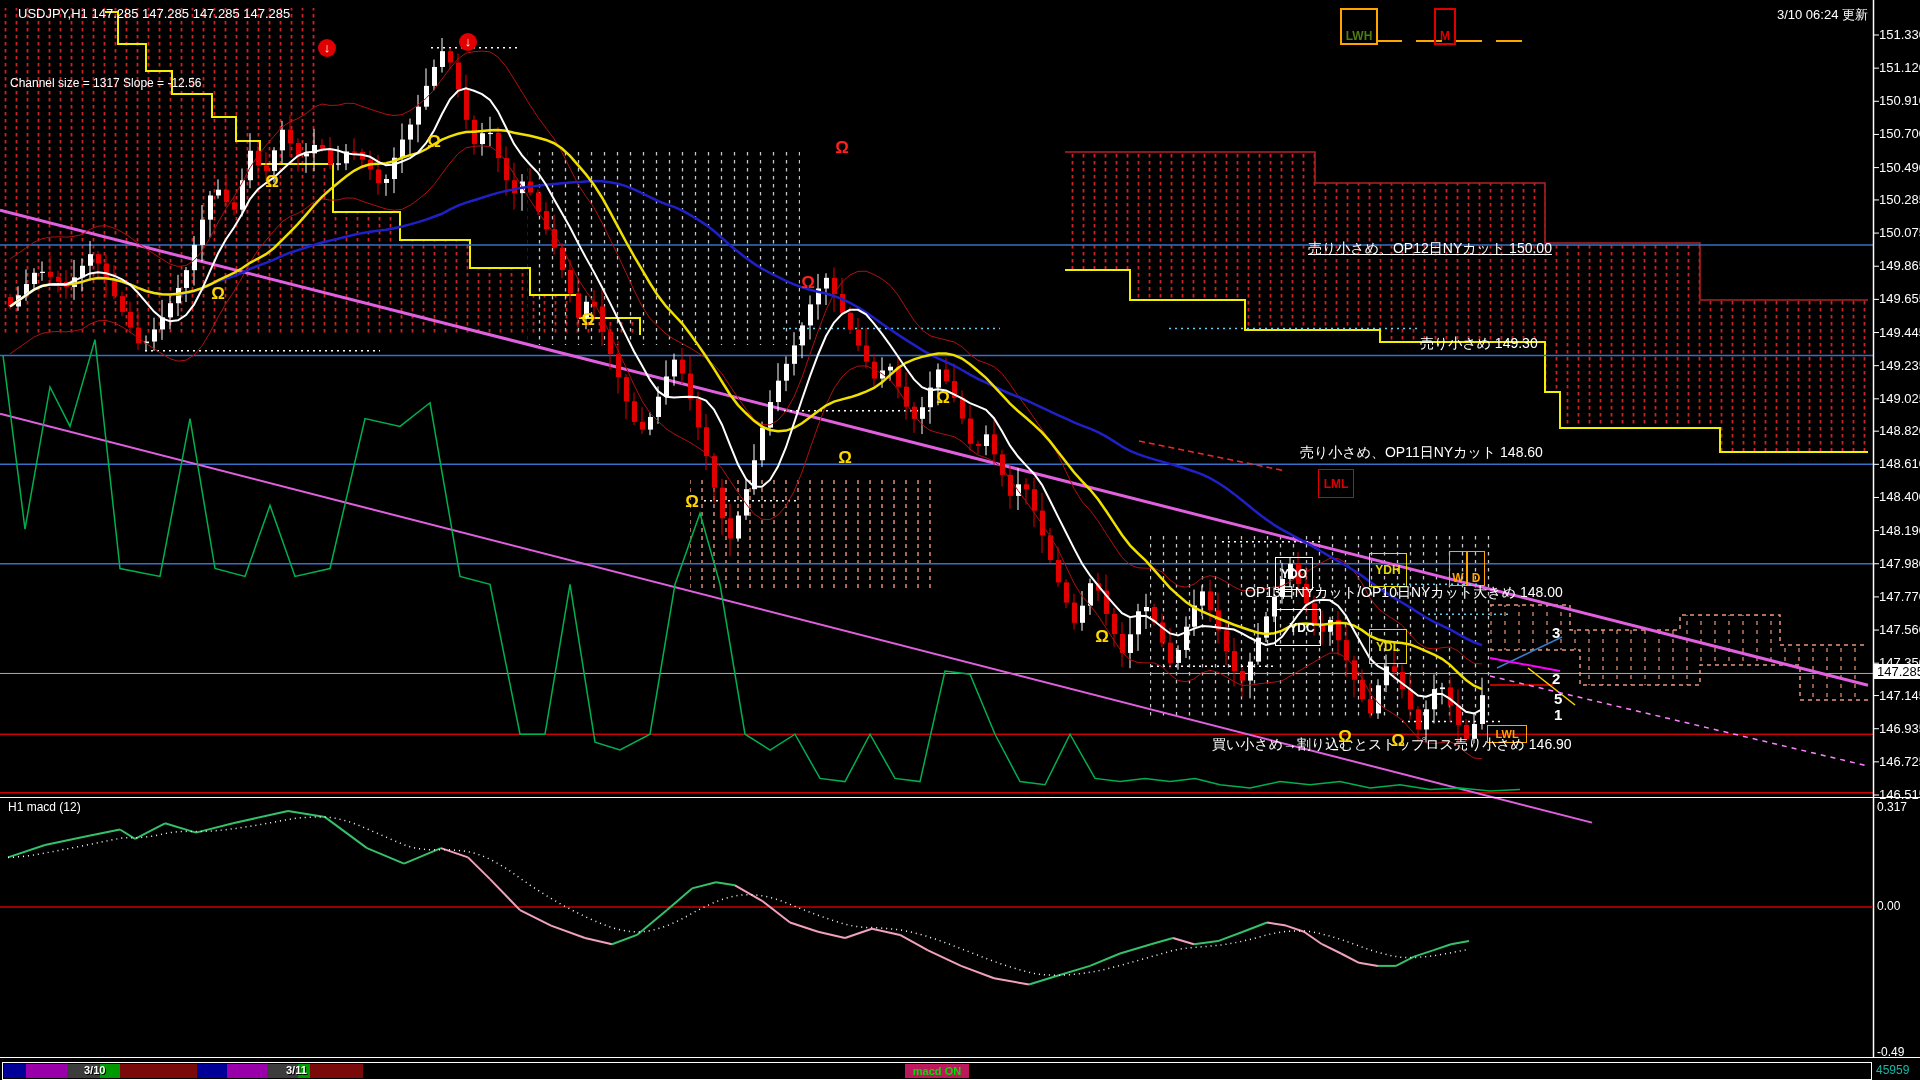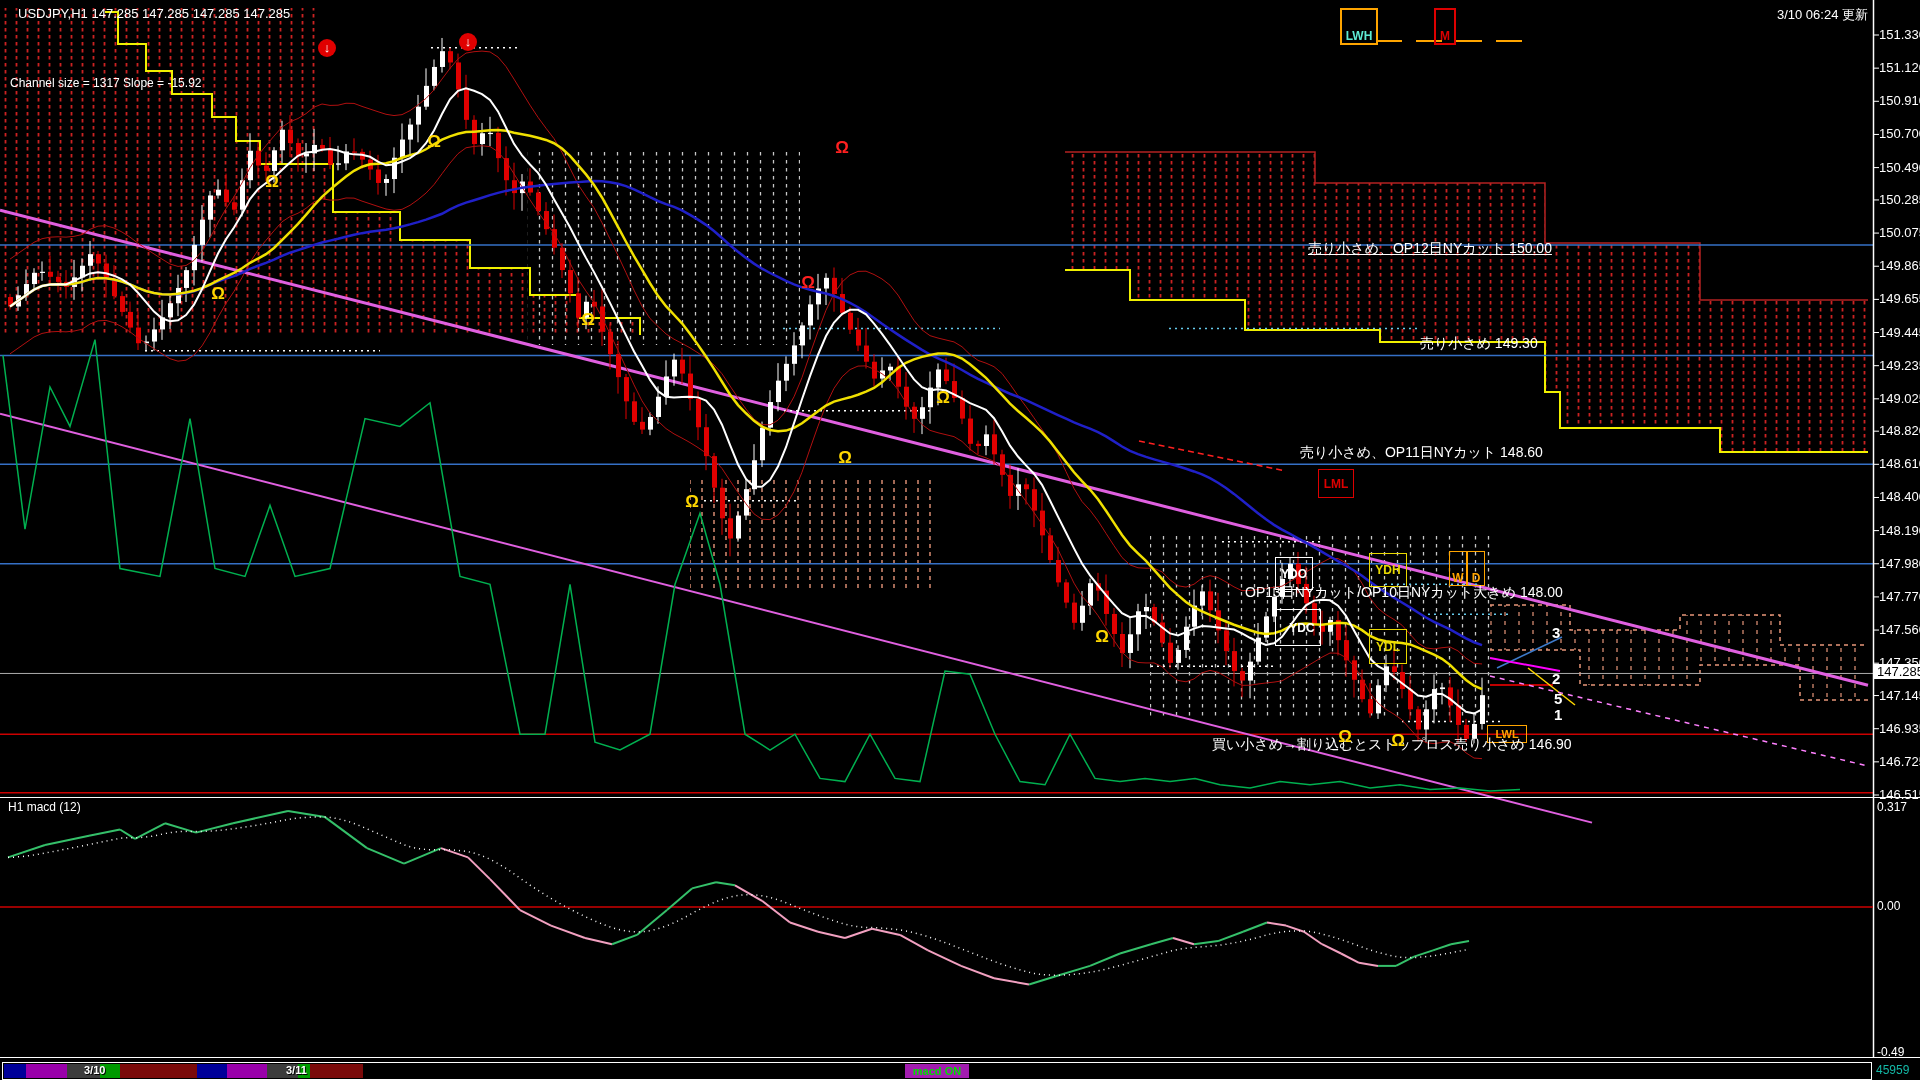--- a/index.html
+++ b/index.html
@@ -12,37 +12,37 @@
   .chan{left:10px;top:76px;color:#fff;font-size:12px;}
   .wm{left:72px;top:88px;color:#fff;font-size:68px;font-weight:bold;letter-spacing:3px;z-index:4;}
   .anno{color:#fff;font-size:14px;z-index:4;}
   .num{color:#fff;font-size:15px;font-weight:bold;z-index:4;}
   .tick{position:absolute;left:1879px;color:#fff;font-size:13px;z-index:3;}
   .mscale{position:absolute;left:1877px;color:#fff;font-size:12px;z-index:3;}
   .cpx{position:absolute;left:1874px;top:664px;background:#fff;color:#000;font-size:13px;
        padding:0 3px;z-index:5;}
   .box{position:absolute;z-index:4;display:flex;align-items:flex-end;justify-content:center;
        font-size:12px;font-weight:bold;}
-  .b-lwh{left:1340px;top:8px;width:34px;height:33px;border:2px solid #FFA500;color:#5eead4;}
+  .b-lwh{left:1340px;top:8px;width:34px;height:33px;border:2px solid #FFA500;color:#4d7c0f;}
   .b-m{left:1434px;top:8px;width:18px;height:33px;border:2px solid #DD0000;color:#DD0000;}
   .b-ydo{left:1275px;top:557px;width:36px;height:31px;border:1px solid #fff;color:#fff;align-items:center;}
   .b-ydc{left:1275px;top:609px;width:36px;height:35px;border:1px solid #fff;color:#fff;align-items:center;padding-left:8px;}
   .b-ydh{left:1369px;top:553px;width:36px;height:32px;border:1px solid #E8D800;color:#E8D800;align-items:center;}
   .b-ydl{left:1369px;top:629px;width:36px;height:33px;border:1px solid #E8D800;color:#E8D800;align-items:center;}
   .b-w{left:1449px;top:551px;width:16px;height:33px;border:1px solid #FFA500;color:#FFA500;}
   .b-d{left:1467px;top:551px;width:16px;height:33px;border:1px solid #FFA500;color:#FFA500;}
   .b-lml{left:1318px;top:469px;width:34px;height:27px;border:1px solid #DD0000;color:#DD0000;align-items:center;}
   .b-lwl{left:1487px;top:725px;width:38px;height:16px;border:1px solid #FFA500;color:#FFA500;align-items:center;font-size:11px;}
   .mlabel{left:8px;top:800px;color:#fff;font-size:12px;}
   .bbar{position:absolute;left:2px;top:1062px;width:1868px;height:16px;border:1px solid #fff;
         background:#000;z-index:3;}
   .seg{position:absolute;top:0;height:14px;}
   .blabel{position:absolute;top:0;color:#fff;font-size:11px;font-weight:bold;z-index:4;
           text-shadow:1px 1px 0 #000;}
-  .macdon{position:absolute;left:905px;top:1064px;width:64px;height:14px;background:#a21caf;
+  .macdon{position:absolute;left:905px;top:1064px;width:64px;height:14px;background:#be185d;
           color:#00DD00;font-size:11px;font-weight:bold;text-align:center;line-height:14px;z-index:4;}
   .counter{position:absolute;left:1876px;top:1063px;color:#14b8a6;font-size:12px;z-index:4;}
   .sym{position:absolute;z-index:4;transform:translate(-50%,-50%);font-weight:bold;font-size:17px;}
   .cdown{position:absolute;z-index:4;transform:translate(-50%,-50%);width:18px;height:18px;
          border-radius:50%;background:#E00000;color:#fff;font-size:13px;font-weight:bold;
          text-align:center;line-height:17px;}
 </style>
 </head>
 <body>
 
@@ -557,21 +557,21 @@
       <line x1="1378" y1="965.9" x2="1396" y2="965.9" stroke="#35C06A" stroke-width="2"></line>
       <line x1="1396" y1="965.9" x2="1414" y2="956.6" stroke="#35C06A" stroke-width="2"></line>
       <line x1="1414" y1="956.6" x2="1433" y2="950.4" stroke="#35C06A" stroke-width="2"></line>
       <line x1="1433" y1="950.4" x2="1451" y2="944.2" stroke="#35C06A" stroke-width="2"></line>
       <line x1="1451" y1="944.2" x2="1469" y2="941.1" stroke="#35C06A" stroke-width="2"></line>
       <polyline points="8,857.4 14,857.1587027027027 20,856.7050637837838 26,856.0645642378379 32,855.2596273401081 38,854.3099855728086 44,853.2330035202879 50,852.1182249160352 56,850.9850379261109 62,849.8356515567957 68,848.6720097336166 74,847.4958231110372 80,846.3085970649854 86,845.1116563262781 92,843.9102575671247 98,842.7090266590698 104,841.5079434599813 110,840.3069902447836 116,839.1061514154096 122,838.1022132455604 128,837.6651476560932 134,837.726929937362 140,837.5456983448786 146,837.0142145434932 152,836.1745087982739 158,835.063567742481 164,833.7139396133833 170,832.6442668597773 176,831.918954836604 182,831.4966802562116 188,831.3410786254663 194,831.4201491904103 200,831.4410826389123 206,831.2785311006213 212,830.9545127739522 218,830.4884036735103 224,829.8972546921485 230,829.1960706155771 236,828.4073785053442 242,827.5510021756121 248,826.6350637327204 254,825.6667106302485 260,824.6522326273459 266,823.5971647120645 272,822.5063776738895 278,821.3841578075682 284,820.2342770524782 290,819.154380022397 296,818.3247192845743 302,817.7152664839389 308,817.2995966680284 314,817.0544558786758 320,816.9593806326941 326,817.0648263853423 332,817.6890472191012 338,818.7697901242376 344,820.2522724521863 350,822.0882854722096 356,824.2354055012587 362,826.6562996982506 368,829.2798140047307 374,831.8901282160549 380,834.4888263436419 386,837.07730231754 392,839.6567827961919 398,842.2283472390272 404,844.792945570344 410,846.7481704802811 416,848.1671467794041 422,849.1142243010107 428,849.646030898403 434,849.8123990824865 440,849.6571814628584 446,849.6769863539821 452,849.9424146581708 458,850.423991565857 464,851.0957792446209 470,852.0890130079936 476,853.6732405379435 482,855.7775425824811 488,858.3395101998561 494,861.3267689758734 500,864.6995566987686 506,868.4116098949164 512,872.4222167075264 518,876.6955507026232 524,880.9440846183085 530,885.0427944641115 536,889.0096591284181 542,892.860500033008 548,896.609240029047 554,900.2194253432084 560,903.6589766549646 566,906.9483700446041 572,910.1056244627811 578,913.1465965860708 584,916.0852402898599 590,918.8527892328545 596,921.4535656360231 602,923.9075822041448 608,926.2324501174252 614,928.2992761033341 620,929.8502429709341 626,930.947253814422 632,931.6447833566914 638,931.9362093538883 644,931.5974642314218 650,930.7041685236511 656,929.3228683008131 662,927.5121241047154 668,925.3185092121496 674,922.7631681066916 680,919.8895079338887 686,916.735726981822 692,913.3354397440033 698,910.157186974723 704,907.1743245377562 710,904.3634055932255 716,901.7037969220385 722,899.4808149756043 728,897.6420645469528 734,896.1414378539502 740,895.1849097559206 746,894.7564983629878 752,894.7928296705404 758,895.23813455452 764,896.0915584079776 770,897.4005713990204 776,899.1105028311379 782,901.1732424914013 788,903.5464533924331 794,905.9803075567697 800,908.3612420785288 806,910.6956073148197 812,912.9889915798984 818,915.2463125903106 824,917.3980884128067 830,919.4569844699365 836,921.4341463335442 842,923.3393821068522 848,924.9746562540299 854,926.1656975035463 860,926.9658138031208 866,927.4219161467463 872,927.5752862091367 878,927.8696804354689 884,928.2881759260698 890,928.8158805292271 896,929.4396891514341 902,930.2277835961191 908,931.3198781360135 914,932.6794927596918 920,934.2745250571003 926,936.076724907391 932,938.0209724639587 938,940.07009213192 944,942.2114992579078 950,944.4341193469588 956,946.7282068435056 962,949.0739129313758 968,951.4086797432471 974,953.7338199922393 980,956.0504888658978 986,958.3597029292629 992,960.6623567595694 998,962.8639025198497 1004,964.9288056460391 1010,966.8734632542288 1016,968.7123048065785 1022,970.4580282297891 1028,972.1218076993572 1034,973.4211907754343 1040,974.3414478823822 1046,974.9280741364963 1052,975.2211052401168 1058,975.2557726113027 1064,975.0690798979465 1070,974.6887903101929 1076,974.1381354729697 1082,973.4375592162133 1088,972.6050521102677 1094,971.6020458570356 1100,970.4218003541913 1106,969.0855843116884 1112,967.6121141942858 1118,966.0178604909715 1124,964.371717232055 1130,962.7071111642083 1136,961.0262578245033 1142,959.3311068855629 1148,957.6233740592954 1154,955.9111146267254 1160,954.2014172351547 1166,952.4939744396634 1172,950.788515688722 1178,949.4310366632183 1184,948.4490265493463 1190,947.7974290777105 1196,947.3347375883852 1202,946.834569077779 1208,946.3014207884455 1214,945.739250293832 1220,945.0932602585722 1226,944.2569490275436 1232,943.2531551442383 1238,942.1019765269298 1244,940.8192393436982 1250,939.4114306224544 1256,937.8935589477599 1262,936.2788318740287 1268,934.6449509965137 1274,933.324609508511 1280,932.2801826832791 1286,931.4785607612856 1292,931.0211334699313 1298,930.8665974535396 1304,930.9786057591149 1310,931.5731730680211 1316,932.5923922998585 1322,933.9853052238755 1328,935.5634896496421 1334,937.3047129969482 1340,939.1894105952091 1346,941.216681323784 1352,943.37267956493 1358,945.6419580171383 1364,947.7988177919239 1370,949.8143280779456 1376,951.7054508138554 1382,953.4087967161927 1388,954.9077411102495 1394,956.2268121770196 1400,957.1395947157772 1406,957.570843349884 1412,957.578342147898 1418,957.3043095112027 1424,956.8282134224901 1430,956.1743014960017 1436,955.3573853164816 1442,954.3904990785038 1448,953.2916391890833 1454,952.1386424863933 1460,951.0000053880261 1466,949.874004741463" fill="none" stroke="#FFFFFF" stroke-width="1.5" stroke-dasharray="1,4"></polyline>
     </svg>
 
   <div class="txt hdr">USDJPY,H1  147.285 147.285 147.285 147.285</div>
   <div class="txt upd" style="right:52px">3/10 06:24 更新</div>
-  <div class="txt chan">Channel size = 1317 Slope = -15.92</div>
+  <div class="txt chan">Channel size = 1317 Slope = -12.56</div>
   <div class="txt mlabel">H1  macd (12)</div>
 
   <div class="box b-lwh">LWH</div>
   <div class="box b-m">M</div>
   <div class="box b-ydo">YDO</div>
   <div class="box b-ydc">YDC</div>
   <div class="box b-ydh">YDH</div>
   <div class="box b-ydl">YDL</div>
   <div class="box b-w">W</div>
   <div class="box b-d">D</div>

